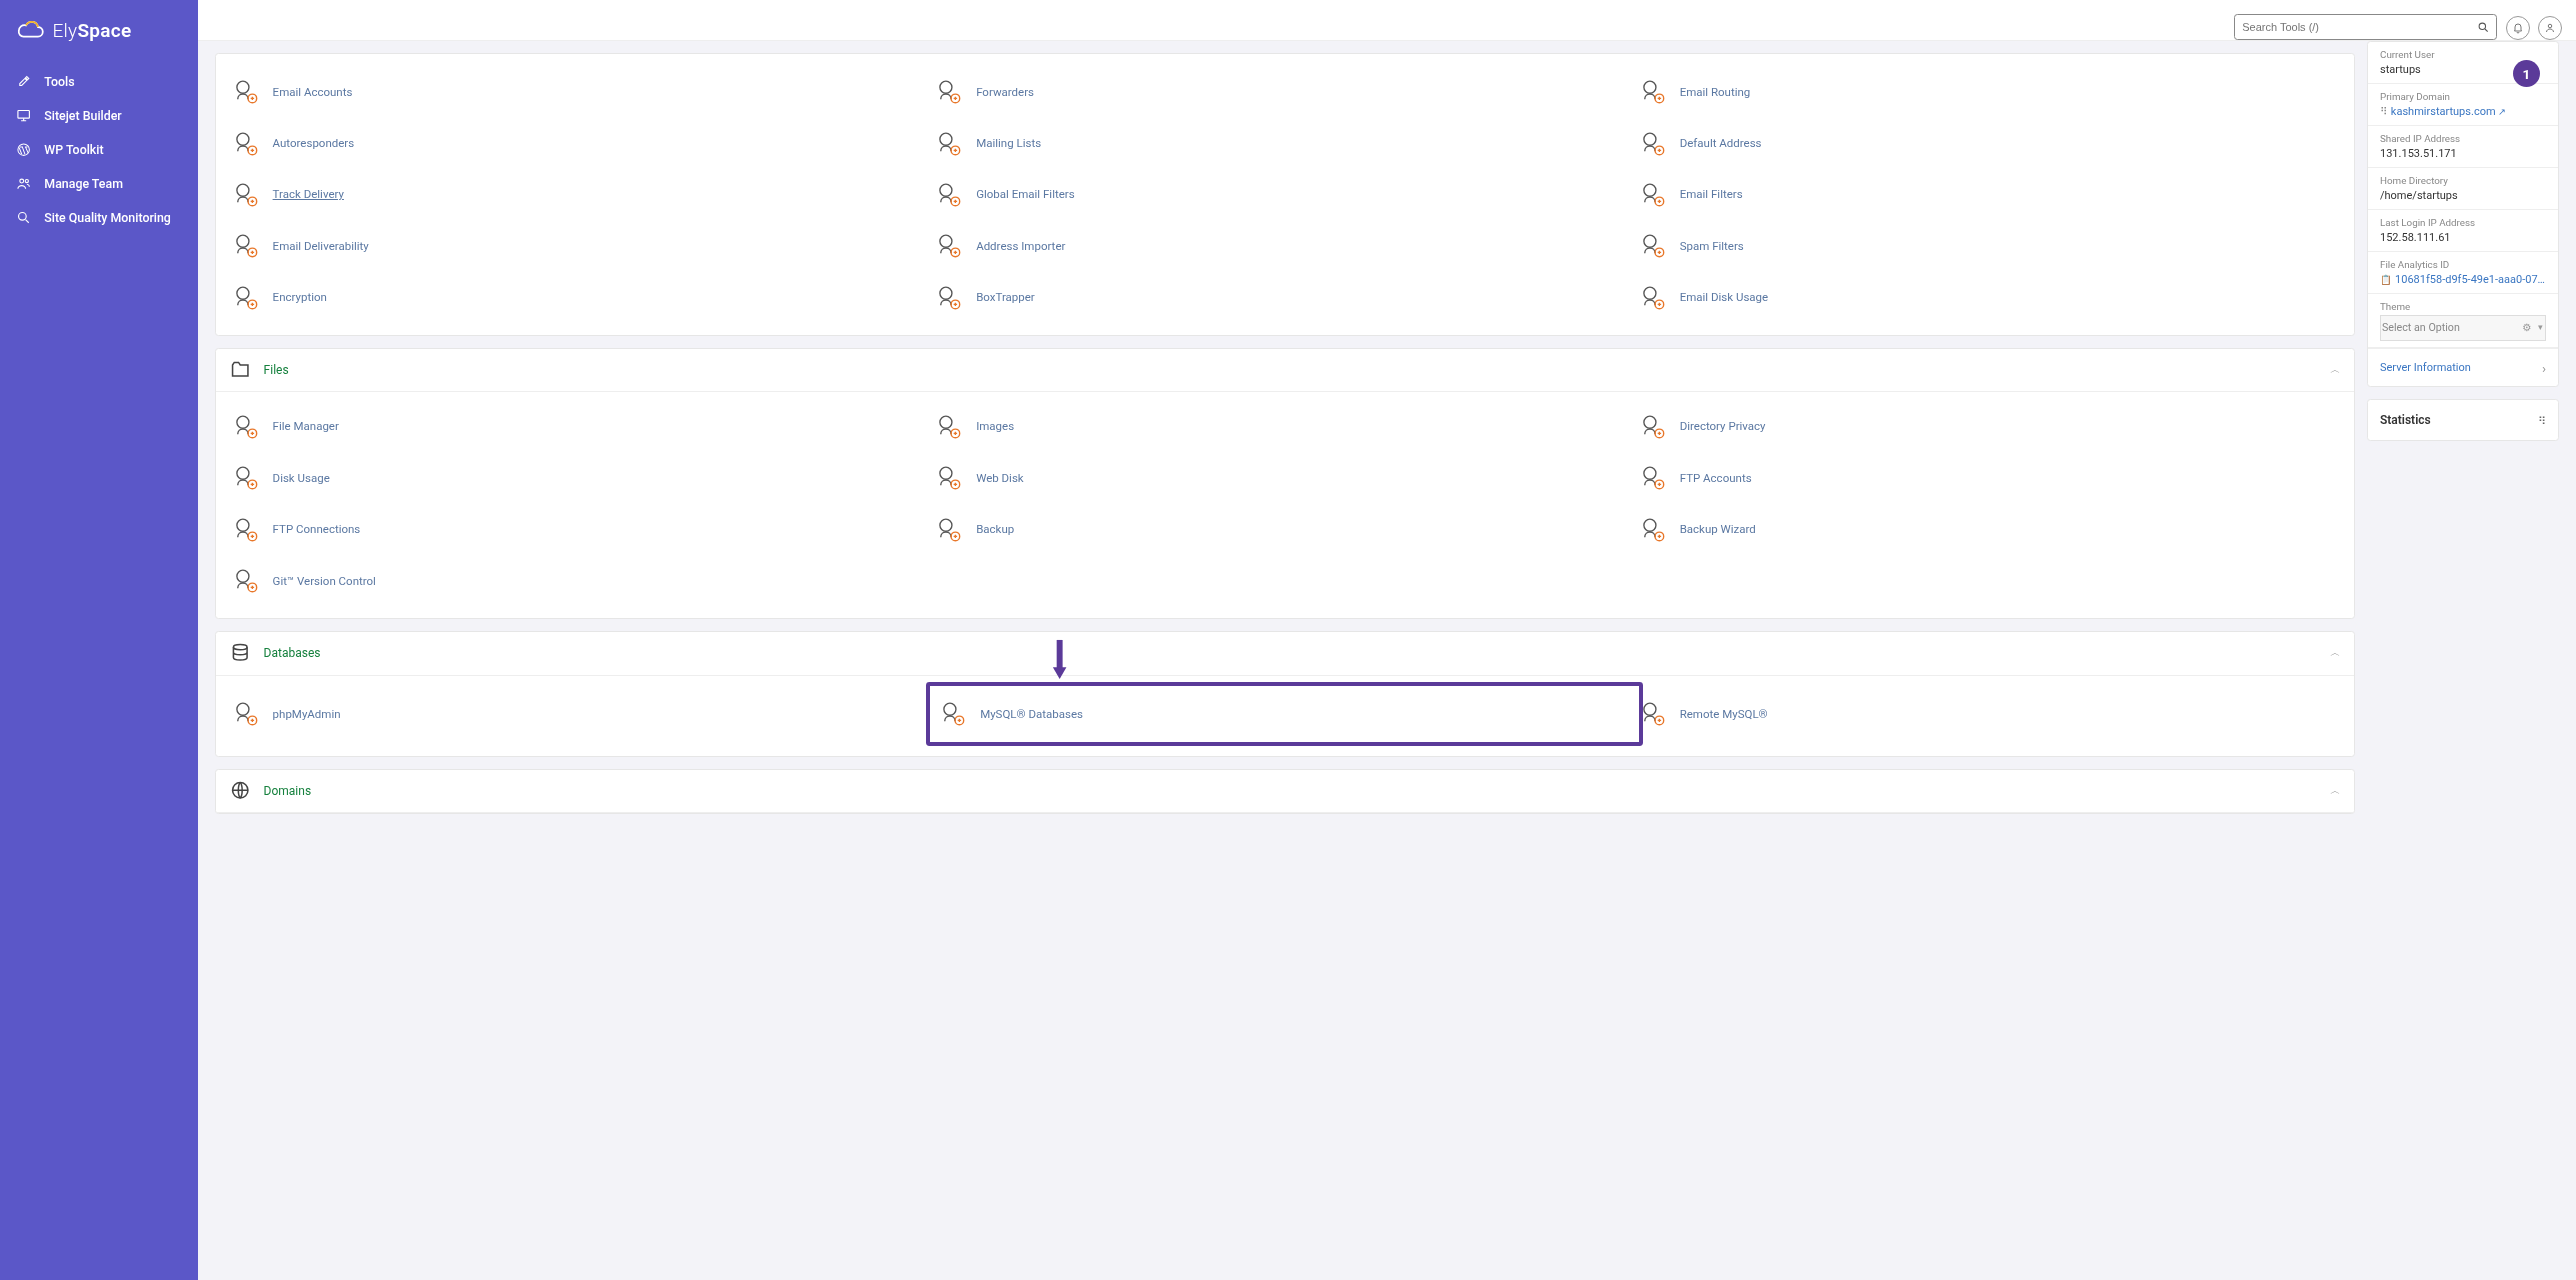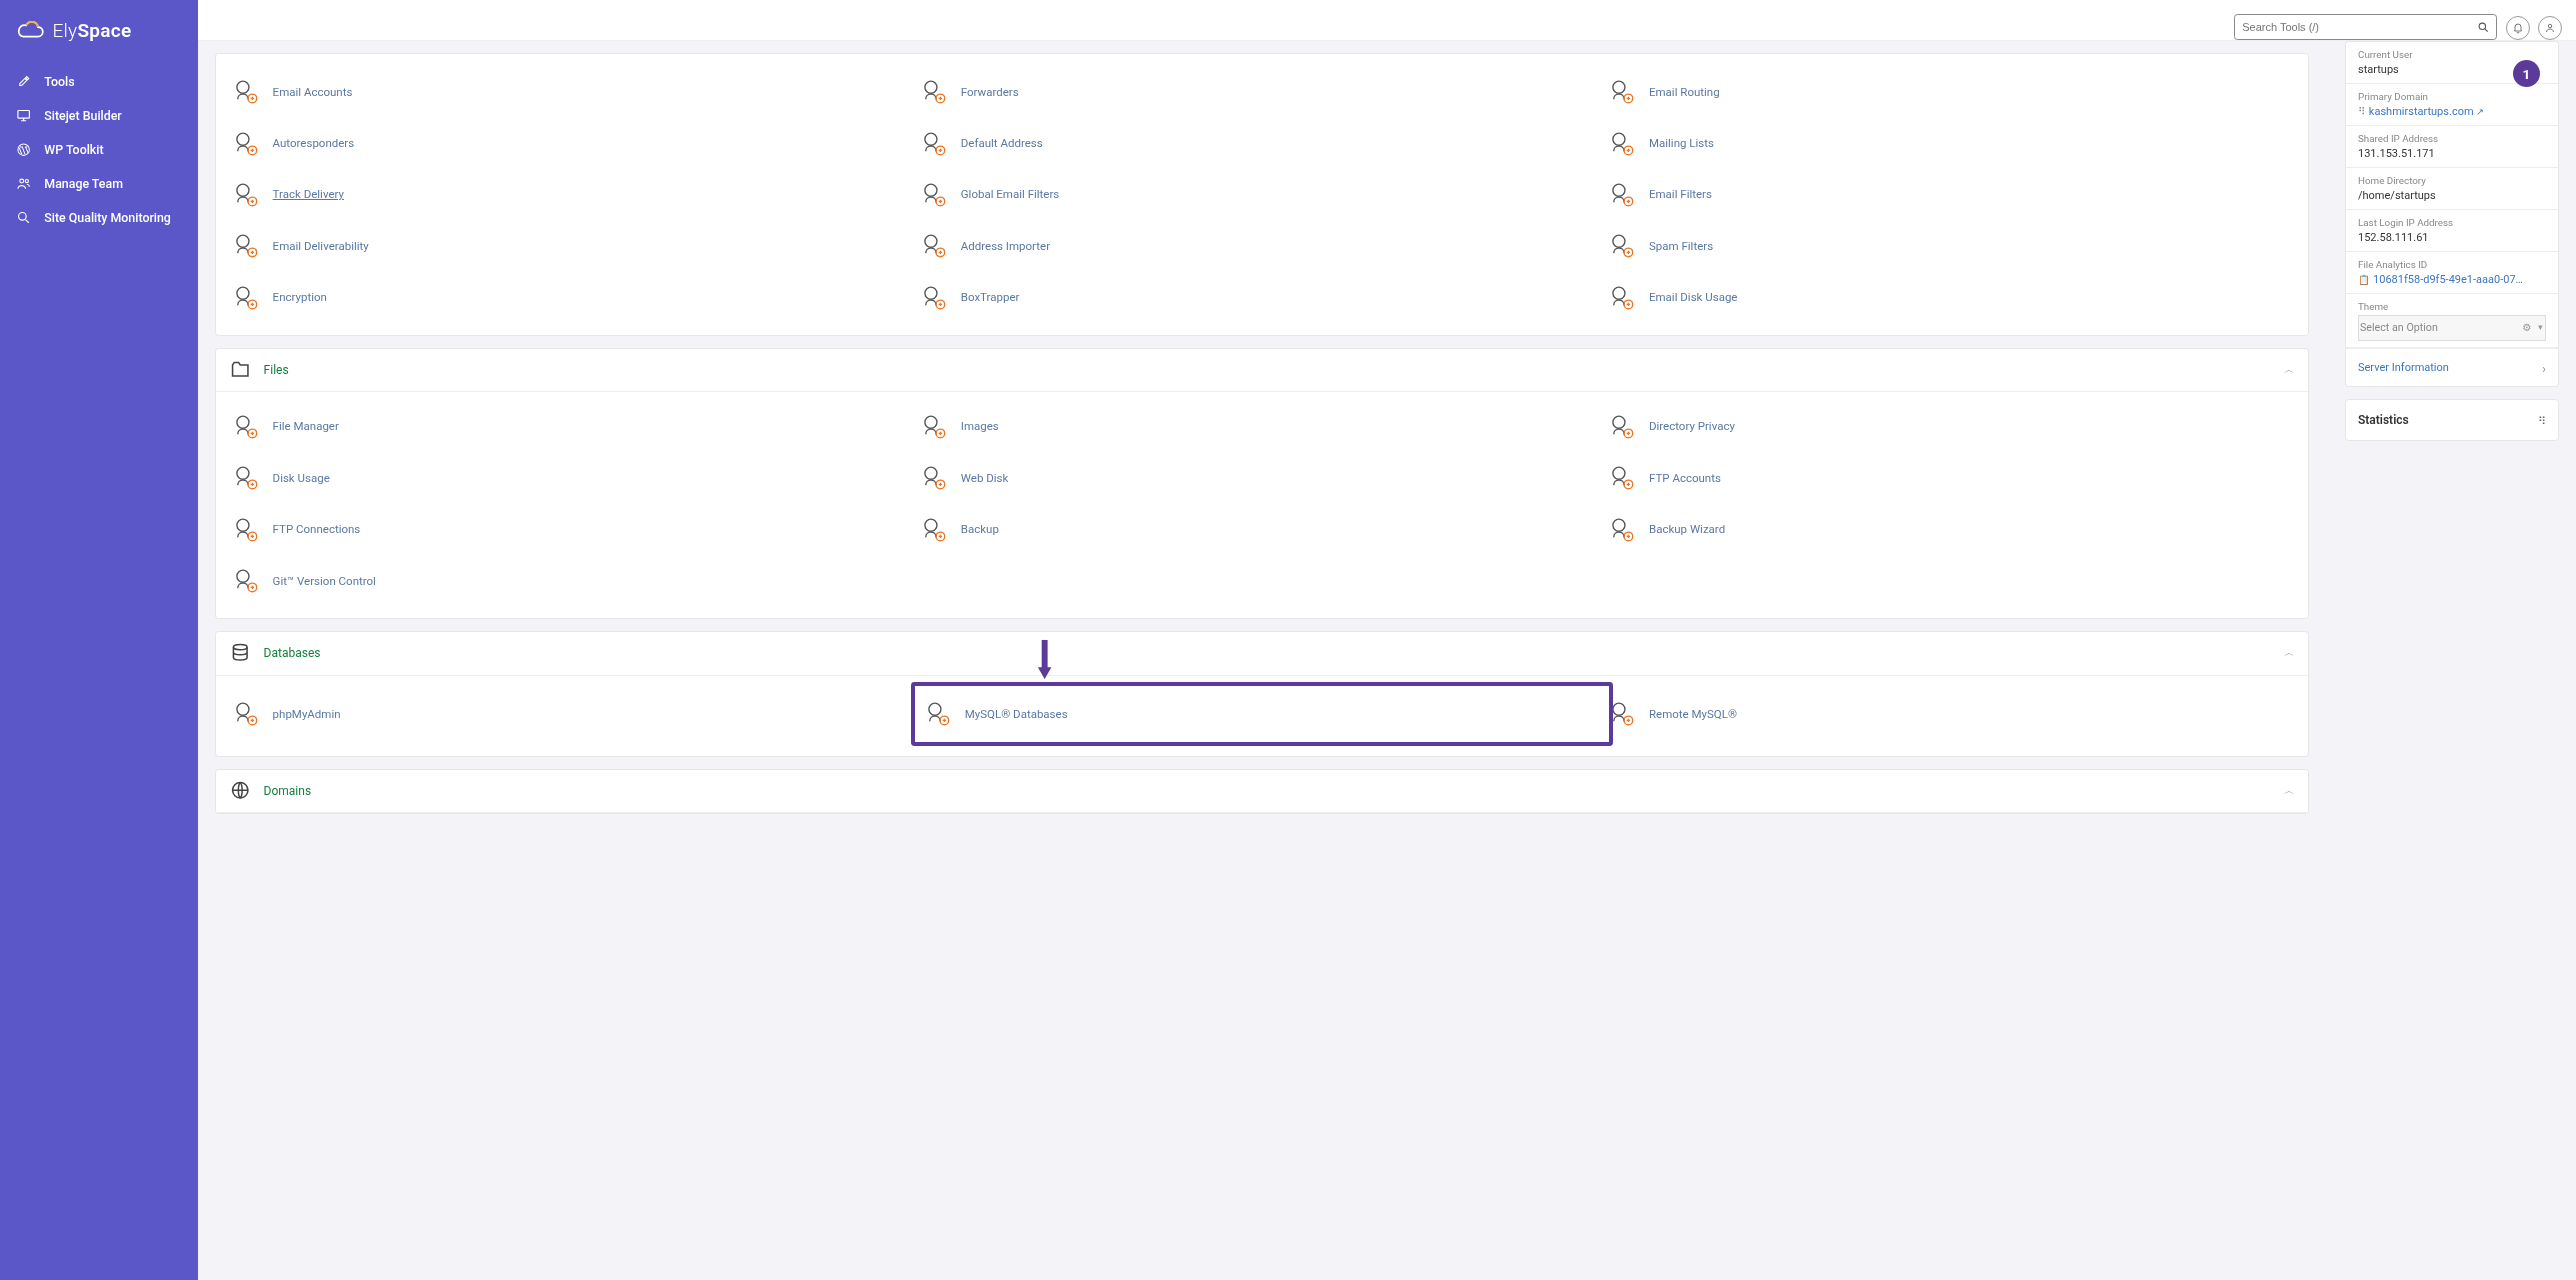--- a/index.html
+++ b/index.html
@@ -20,21 +20,21 @@
   .main { flex: 1; background: #f3f3f8; display:flex; flex-direction:column; }
   .header { height: 41px; background: #fff; display:flex; justify-content:flex-end; align-items:flex-end; padding: 0 13.6px; gap: 8.5px; border-bottom:0.9px solid #eee;}
   .search-box { display:flex; align-items:center; width:263px; border:0.9px solid #888; border-radius:3.4px; height:25.6px; padding:0 6.8px; }
   .search-box input { flex:1; border:none; outline:none; font-size:11px; background:transparent; }
   .search-box .icon { color:#555; }
   .hdr-btn { width:24px; height:24px; border-radius:50%; border:0.9px solid #999; display:flex; align-items:center; justify-content:center; color:#666; cursor:pointer; font-size:11px; }
 
   
   .content { flex:1; padding: 0 17px 17px; display:flex; gap:12px; align-items:flex-start;}
   .col-main { flex:1; }
-  .col-side { width:214px;margin-left:24px; }
+  .col-side { width:192px; }
 
   
   .panel { background:#fff; border:0.9px solid #e6e6e6; border-radius:3.4px; margin-top:12px; }
   .panel-hdr { display:flex; align-items:center; gap:12px; padding:10.2px 13.6px; border-bottom:0.9px solid #eee; cursor:pointer;}
   .panel-hdr .chev { margin-left:auto; color:#888; font-size:10.2px;}
   .panel-hdr-icon { width:22px; height:22px; color:#444; }
   .panel-title { font-size:12px; color:#15803d; }
   .panel-body { padding: 8.5px 13.6px 12px; display:flex; flex-wrap:wrap; }
   .app { width:33.33%; display:flex; align-items:center; gap:12px; padding:10.2px 0; cursor:pointer;}
   .app-icon { width:31px; height:31px; flex-shrink:0; }
@@ -222,32 +222,32 @@
                 </div>
                 <div class="app">
                   <span class="app-icon">
                     <svg viewBox="0 0 36 36" width="31" height="31" fill="none" stroke="#555" stroke-width="1.6">
     <circle cx="15" cy="13" r="7"></circle>
     <path d="M9 27c0-4 3-6 6-6s6 2 6 6"></path>
     <circle cx="26" cy="26" r="5" stroke="#e8772a"></circle>
     <path d="M24 26h4M26 24v4" stroke="#e8772a"></path>
   </svg>
                   </span>
+        <span class="app-label">Mailing Lists</span>
+                </div>
+                <div class="app">
+                  <span class="app-icon">
+                    <svg viewBox="0 0 36 36" width="31" height="31" fill="none" stroke="#555" stroke-width="1.6">
+    <circle cx="15" cy="13" r="7"></circle>
+    <path d="M9 27c0-4 3-6 6-6s6 2 6 6"></path>
+    <circle cx="26" cy="26" r="5" stroke="#e8772a"></circle>
+    <path d="M24 26h4M26 24v4" stroke="#e8772a"></path>
+  </svg>
+                  </span>
         <span class="app-label">Default Address</span>
-                </div>
-                <div class="app">
-                  <span class="app-icon">
-                    <svg viewBox="0 0 36 36" width="31" height="31" fill="none" stroke="#555" stroke-width="1.6">
-    <circle cx="15" cy="13" r="7"></circle>
-    <path d="M9 27c0-4 3-6 6-6s6 2 6 6"></path>
-    <circle cx="26" cy="26" r="5" stroke="#e8772a"></circle>
-    <path d="M24 26h4M26 24v4" stroke="#e8772a"></path>
-  </svg>
-                  </span>
-        <span class="app-label">Mailing Lists</span>
                 </div>
                 <div class="app underlined">
                   <span class="app-icon">
                     <svg viewBox="0 0 36 36" width="31" height="31" fill="none" stroke="#555" stroke-width="1.6">
     <circle cx="15" cy="13" r="7"></circle>
     <path d="M9 27c0-4 3-6 6-6s6 2 6 6"></path>
     <circle cx="26" cy="26" r="5" stroke="#e8772a"></circle>
     <path d="M24 26h4M26 24v4" stroke="#e8772a"></path>
   </svg>
                   </span>

